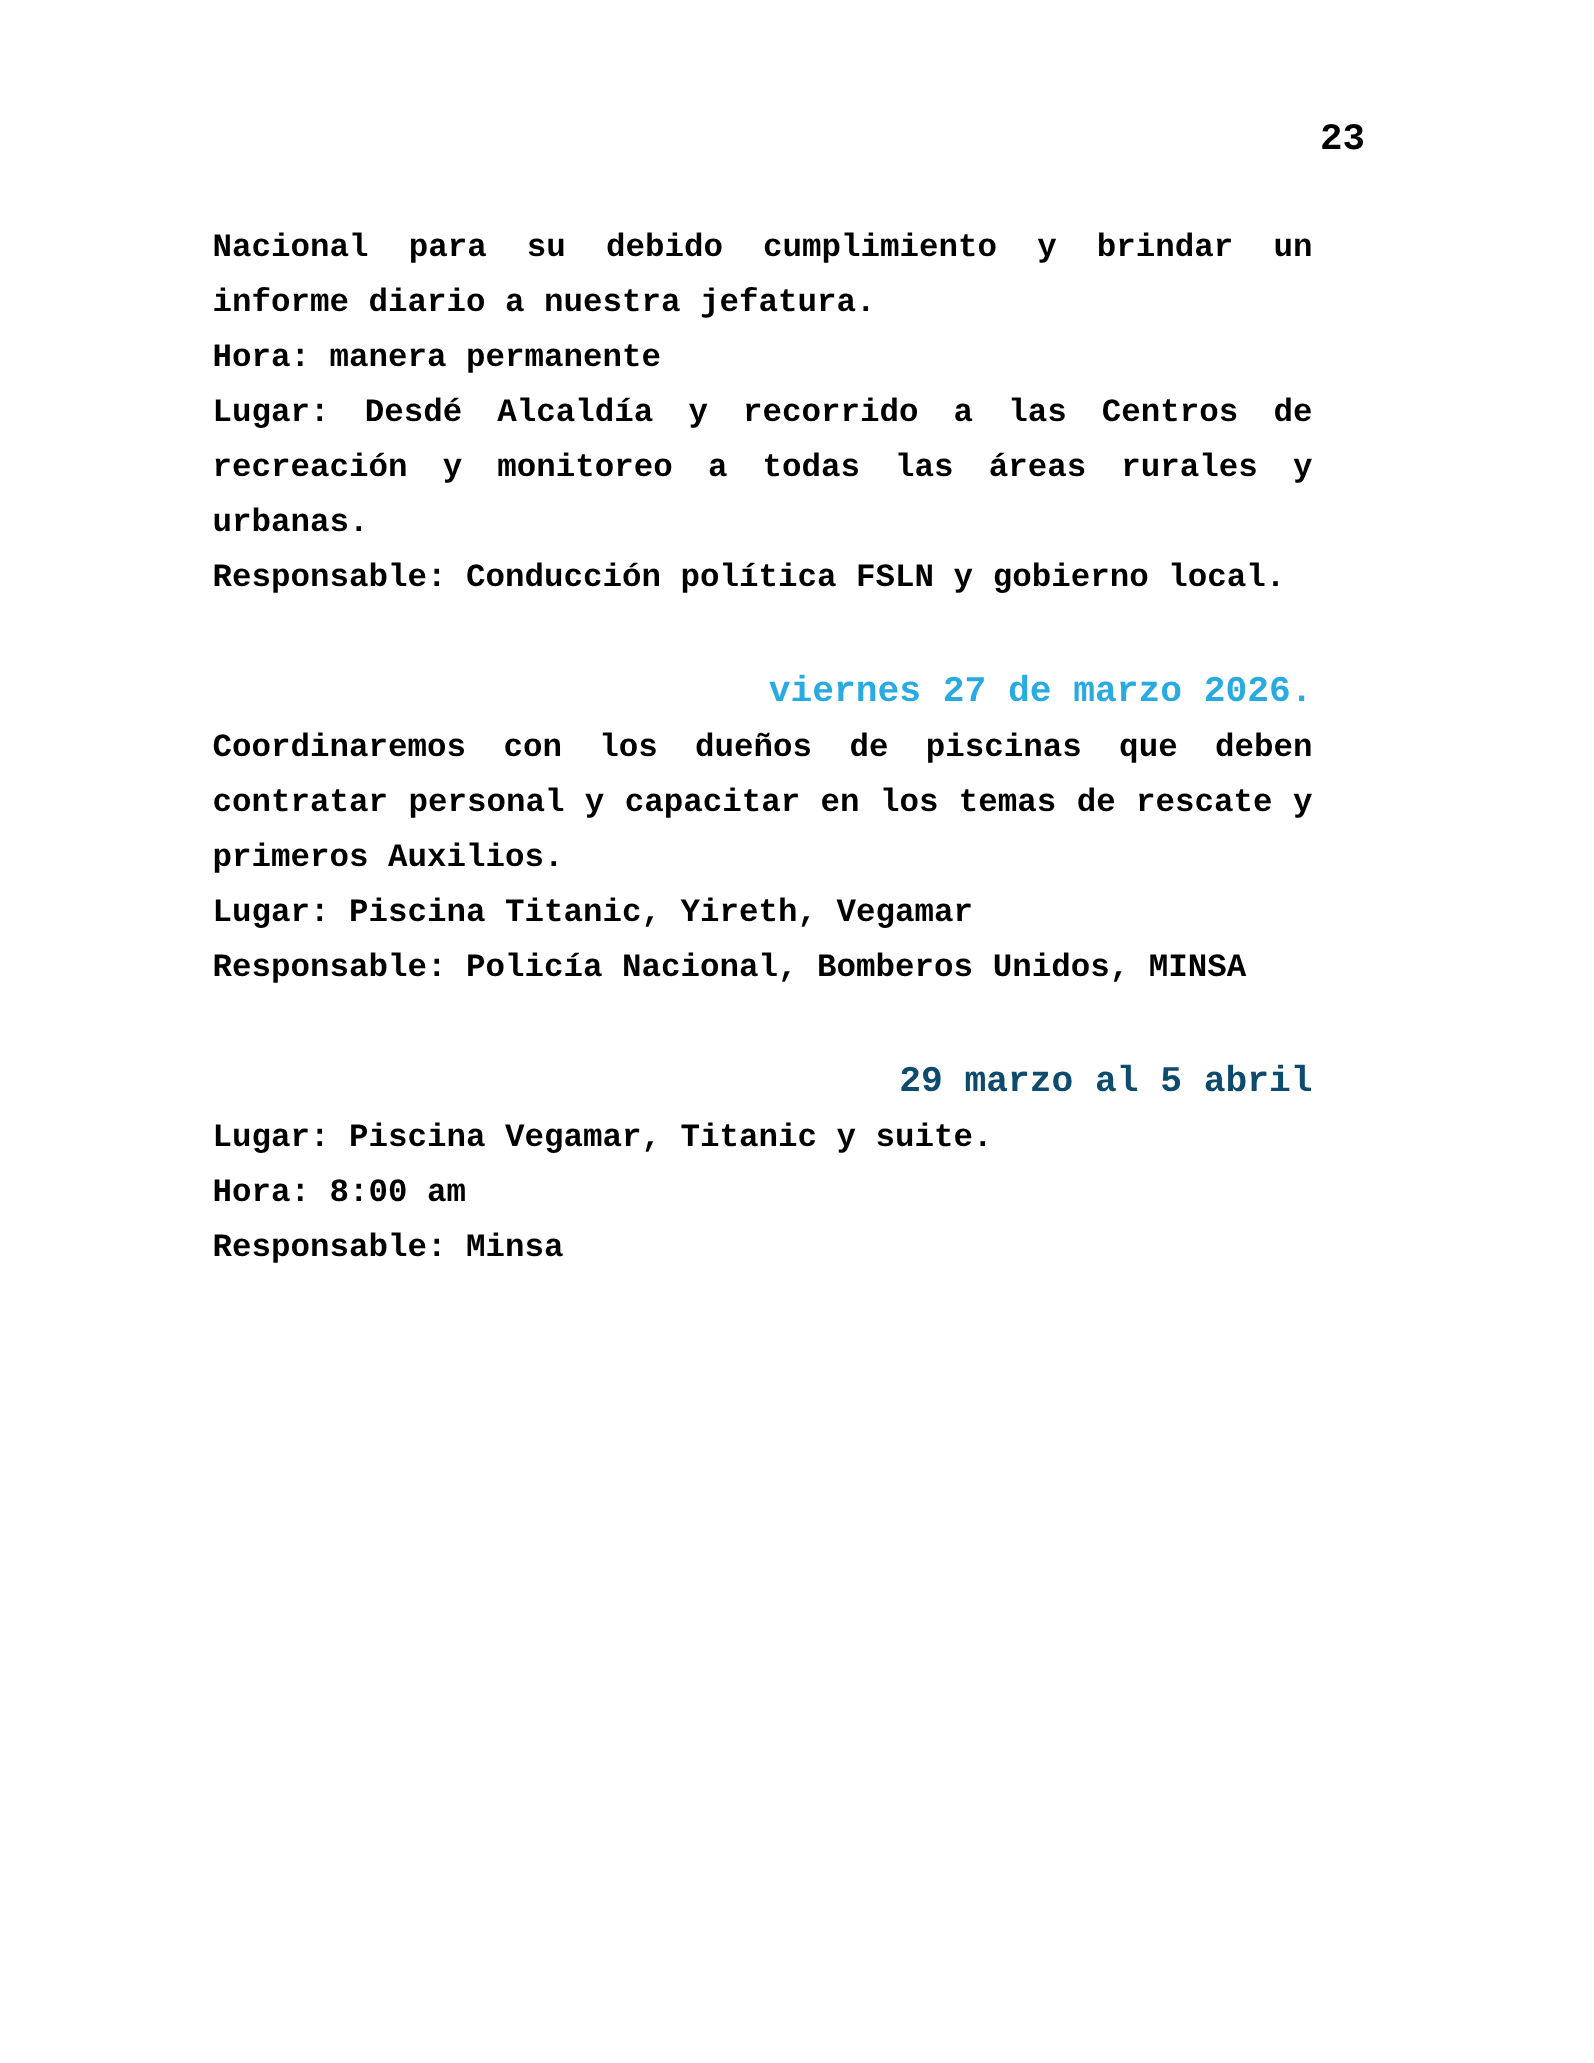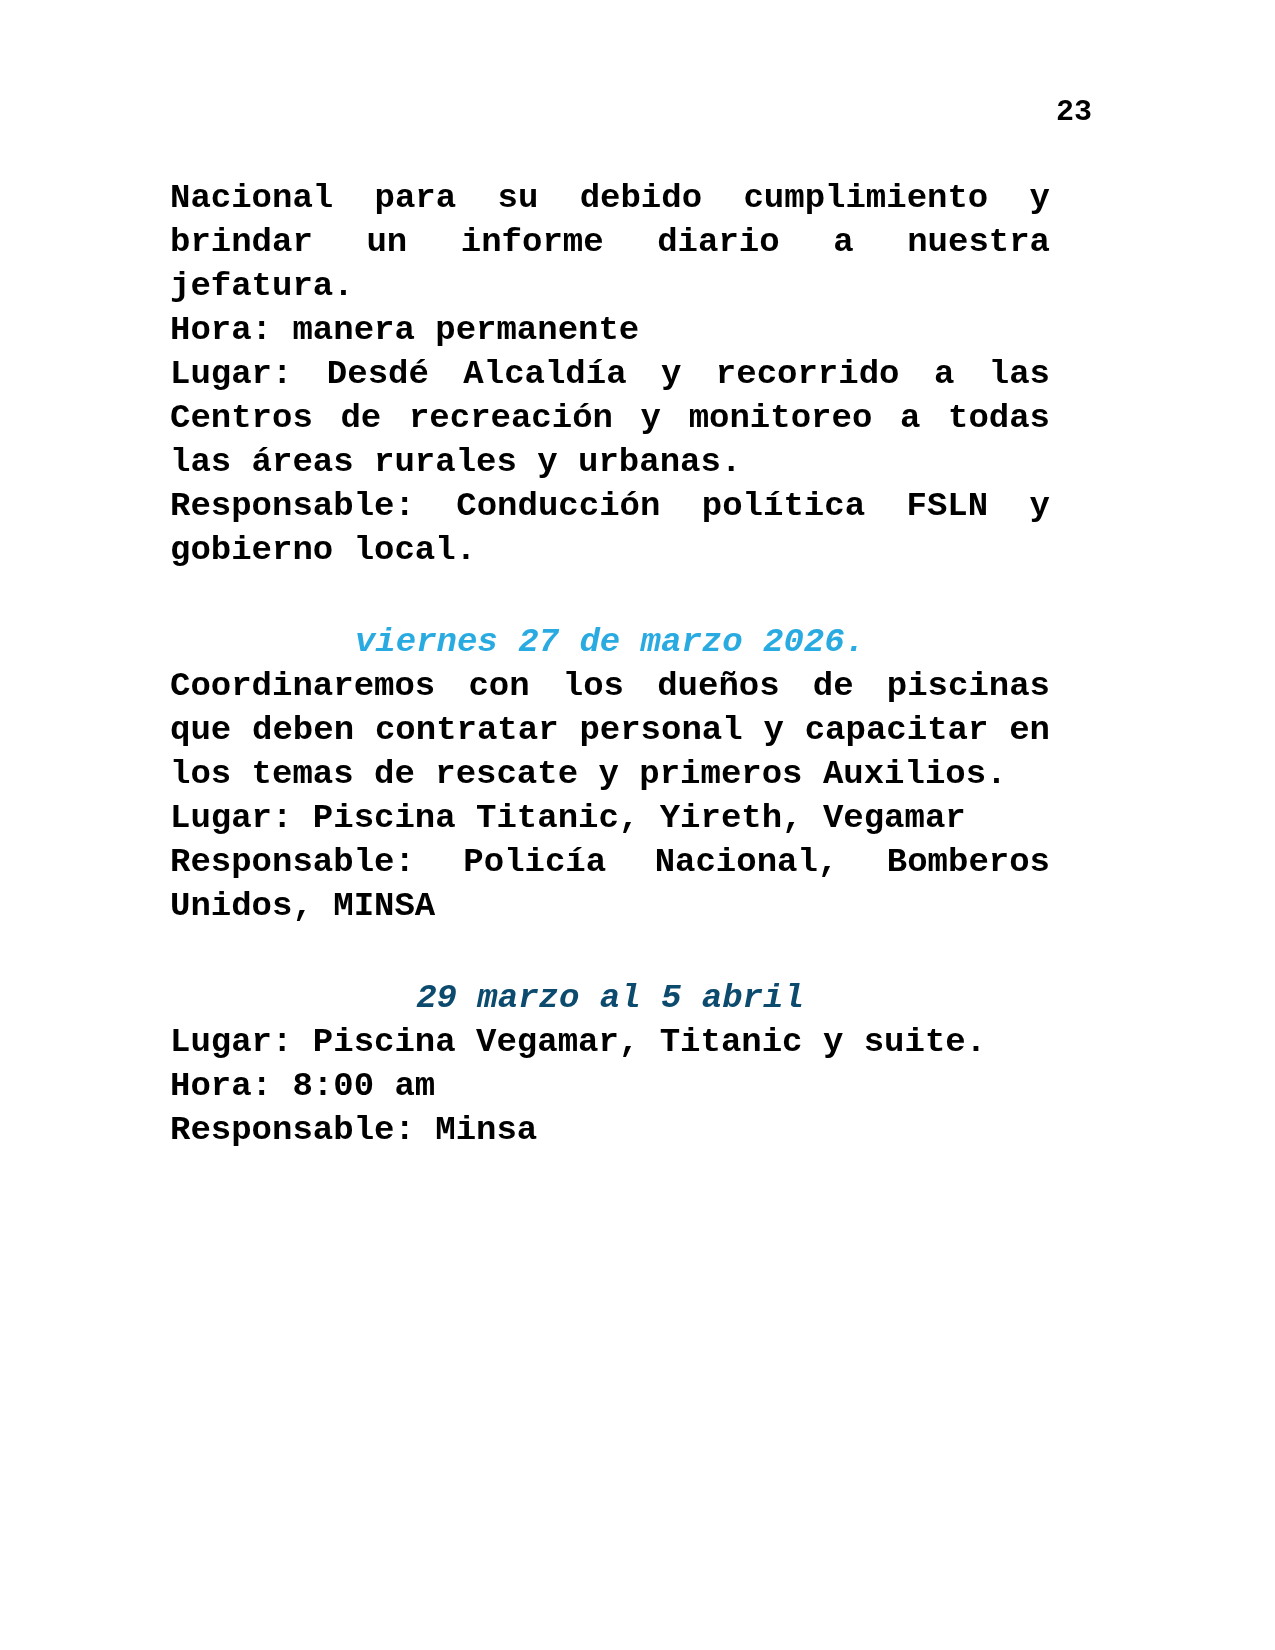--- a/index.html
+++ b/index.html
@@ -26,31 +26,30 @@
     line-height: 36px;
   }
   .content {
     position: absolute;
     left: 170px;
     top: 176px;
     width: 880px;
   }
   .para {
     margin: 0;
-    font-size: 34px;
+    font-size: 26px;
     line-height: 44px;
     text-align: justify;
   }
   .heading {
     margin: 48px 0 0 0;
-    font-size: 34px;
+    font-size: 29px;
     line-height: 44px;
-    text-align: center;
+    text-align: right;
     color: #29abe2;
-    font-style: italic;
   }
 </style>
 </head>
 <body>
 
 <div class="page">
 
   <div class="page-number">23</div>
 
   <div class="content">

